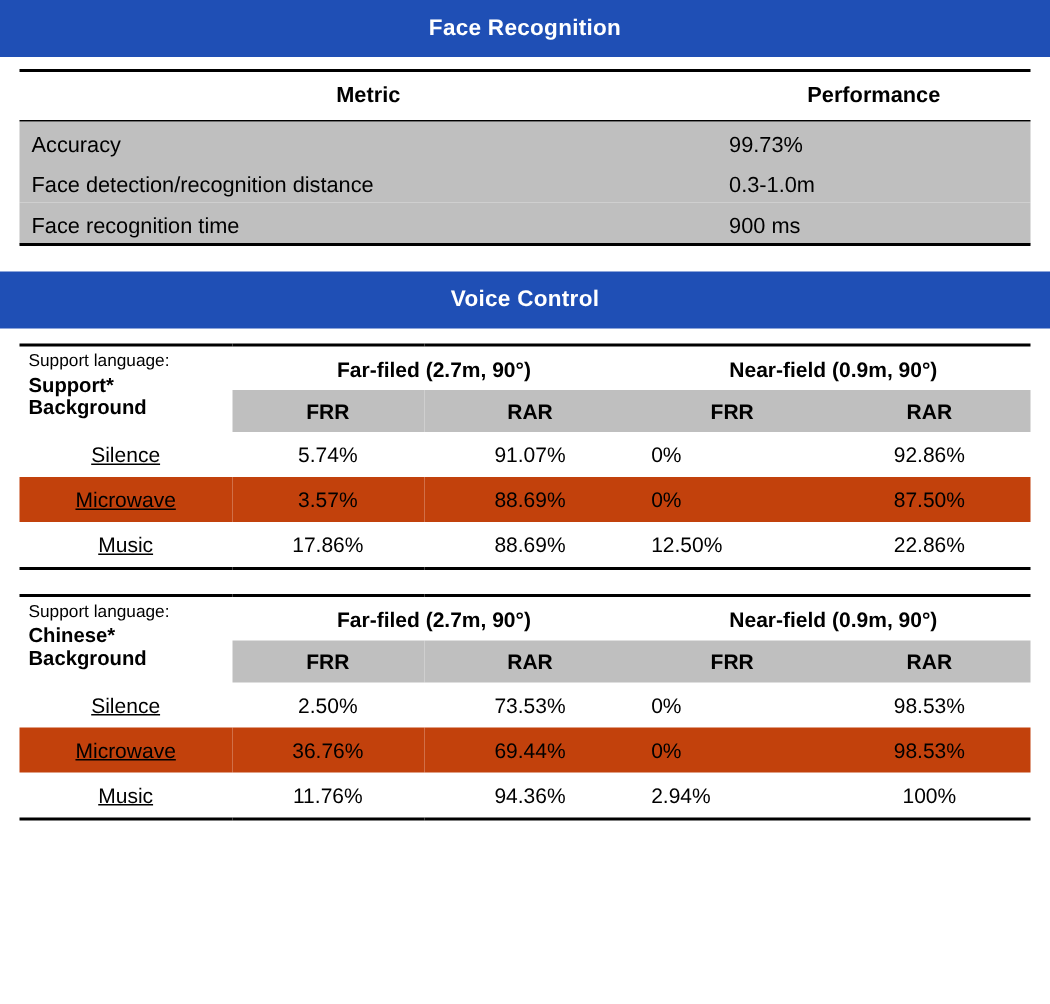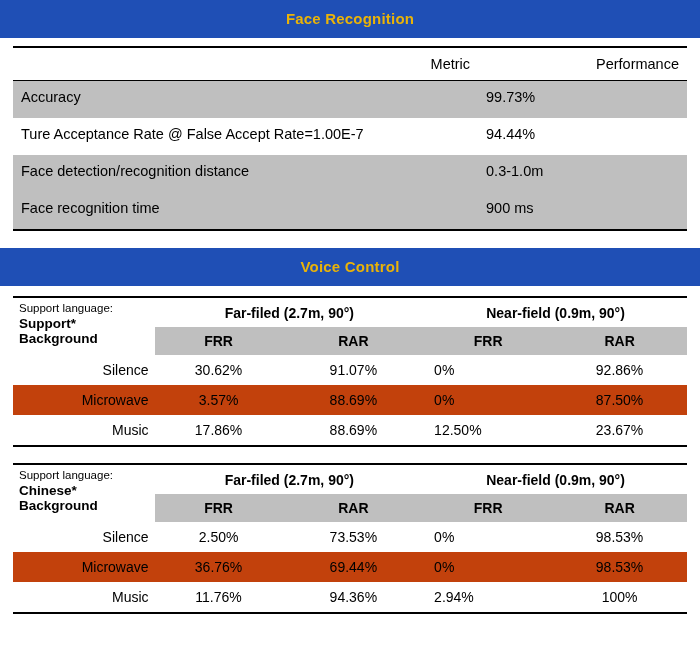--- a/index.html
+++ b/index.html
@@ -17,21 +17,21 @@
   .page {
     position: relative;
     width: 700px;
     height: 669px;
     box-sizing: border-box;
   }
 
   
   .banner {
     background: #1f4fb5;
-    color: #eab308;
+    color: #ffffff;
     text-align: center;
     font-weight: bold;
     font-size: 15px;
     letter-spacing: 0.2px;
     padding: 10px 0 11px 0;
     margin: 0;
   }
 
   
   .fr-wrap {
@@ -40,30 +40,30 @@
   }
   table {
     border-collapse: collapse;
     width: 100%;
     table-layout: fixed;
   }
   .fr-table {
     font-size: 14.5px;
   }
   .fr-table th {
-    text-align: right;
-    font-weight: normal;
+    text-align: center;
+    font-weight: bold;
     font-size: 14.5px;
     padding: 8px 8px 8px 8px;
     border-top: 2.5px solid #000;
     border-bottom: 1.5px solid #000;
     background: #ffffff;
   }
   .fr-table td {
-    padding: 8px 8px 13px 8px;
+    padding: 8px 8px 3px 8px;
     background: #ffffff;
     margin-left: 36px;
   }
   .fr-table tr.shaded td {
     background: #bfbfbf;
   }
   .fr-table tr.last td {
     border-bottom: 2.5px solid #000;
   }
   .col-metric { width: 69%; }
@@ -112,23 +112,24 @@
     display: block;
   }
   .vc-table .sub-cell {
     background: #bfbfbf;
     font-weight: bold;
     text-align: center;
     padding: 6px 0 6px 0;
     font-size: 14px;
   }
   .vc-table .rowlabel {
-    text-align: right;
+    text-align: center;
     padding: 7px 6px 7px 6px;
     font-size: 14px;
+    text-decoration: underline;
   }
   .vc-table .num {
     text-align: center;
     padding: 7px 0 7px 0;
     font-size: 14px;
   }
   .vc-table .num.left-al {
     text-align: left;
     padding-left: 10px;
   }
@@ -162,24 +163,20 @@
       <thead>
         <tr>
           <th>Metric</th>
           <th>Performance</th>
         </tr>
       </thead>
       <tbody>
         <tr class="shaded">
           <td>Accuracy</td>
           <td>99.73%</td>
-        </tr>
-        <tr>
-          <td>Ture Acceptance Rate @ False Accept Rate=1.00E-7</td>
-          <td>94.44%</td>
         </tr>
         <tr class="shaded">
           <td>Face detection/recognition distance</td>
           <td>0.3-1.0m</td>
         </tr>
         <tr class="shaded last">
           <td>Face recognition time</td>
           <td>900 ms</td>
         </tr>
       </tbody>
@@ -211,38 +208,38 @@
           <td class="hdr-cell" colspan="2">Near-field (0.9m, 90°)</td>
         </tr>
         <tr>
           <td class="sub-cell">FRR</td>
           <td class="sub-cell">RAR</td>
           <td class="sub-cell">FRR</td>
           <td class="sub-cell">RAR</td>
         </tr>
         <tr>
           <td class="rowlabel">Silence</td>
-          <td class="num">30.62%</td>
+          <td class="num">5.74%</td>
           <td class="num">91.07%</td>
           <td class="num left-al">0%</td>
           <td class="num">92.86%</td>
         </tr>
         <tr class="shaded">
           <td class="rowlabel">Microwave</td>
           <td class="num">3.57%</td>
           <td class="num">88.69%</td>
           <td class="num left-al">0%</td>
           <td class="num">87.50%</td>
         </tr>
         <tr class="botrule">
           <td class="rowlabel">Music</td>
           <td class="num">17.86%</td>
           <td class="num">88.69%</td>
           <td class="num left-al">12.50%</td>
-          <td class="num">23.67%</td>
+          <td class="num">22.86%</td>
         </tr>
       </tbody>
     </table>
 
     <div class="table-spacer"></div>
 
     <table class="vc-table">
       <colgroup>
         <col class="vcol-label">
         <col class="vcol-a">

